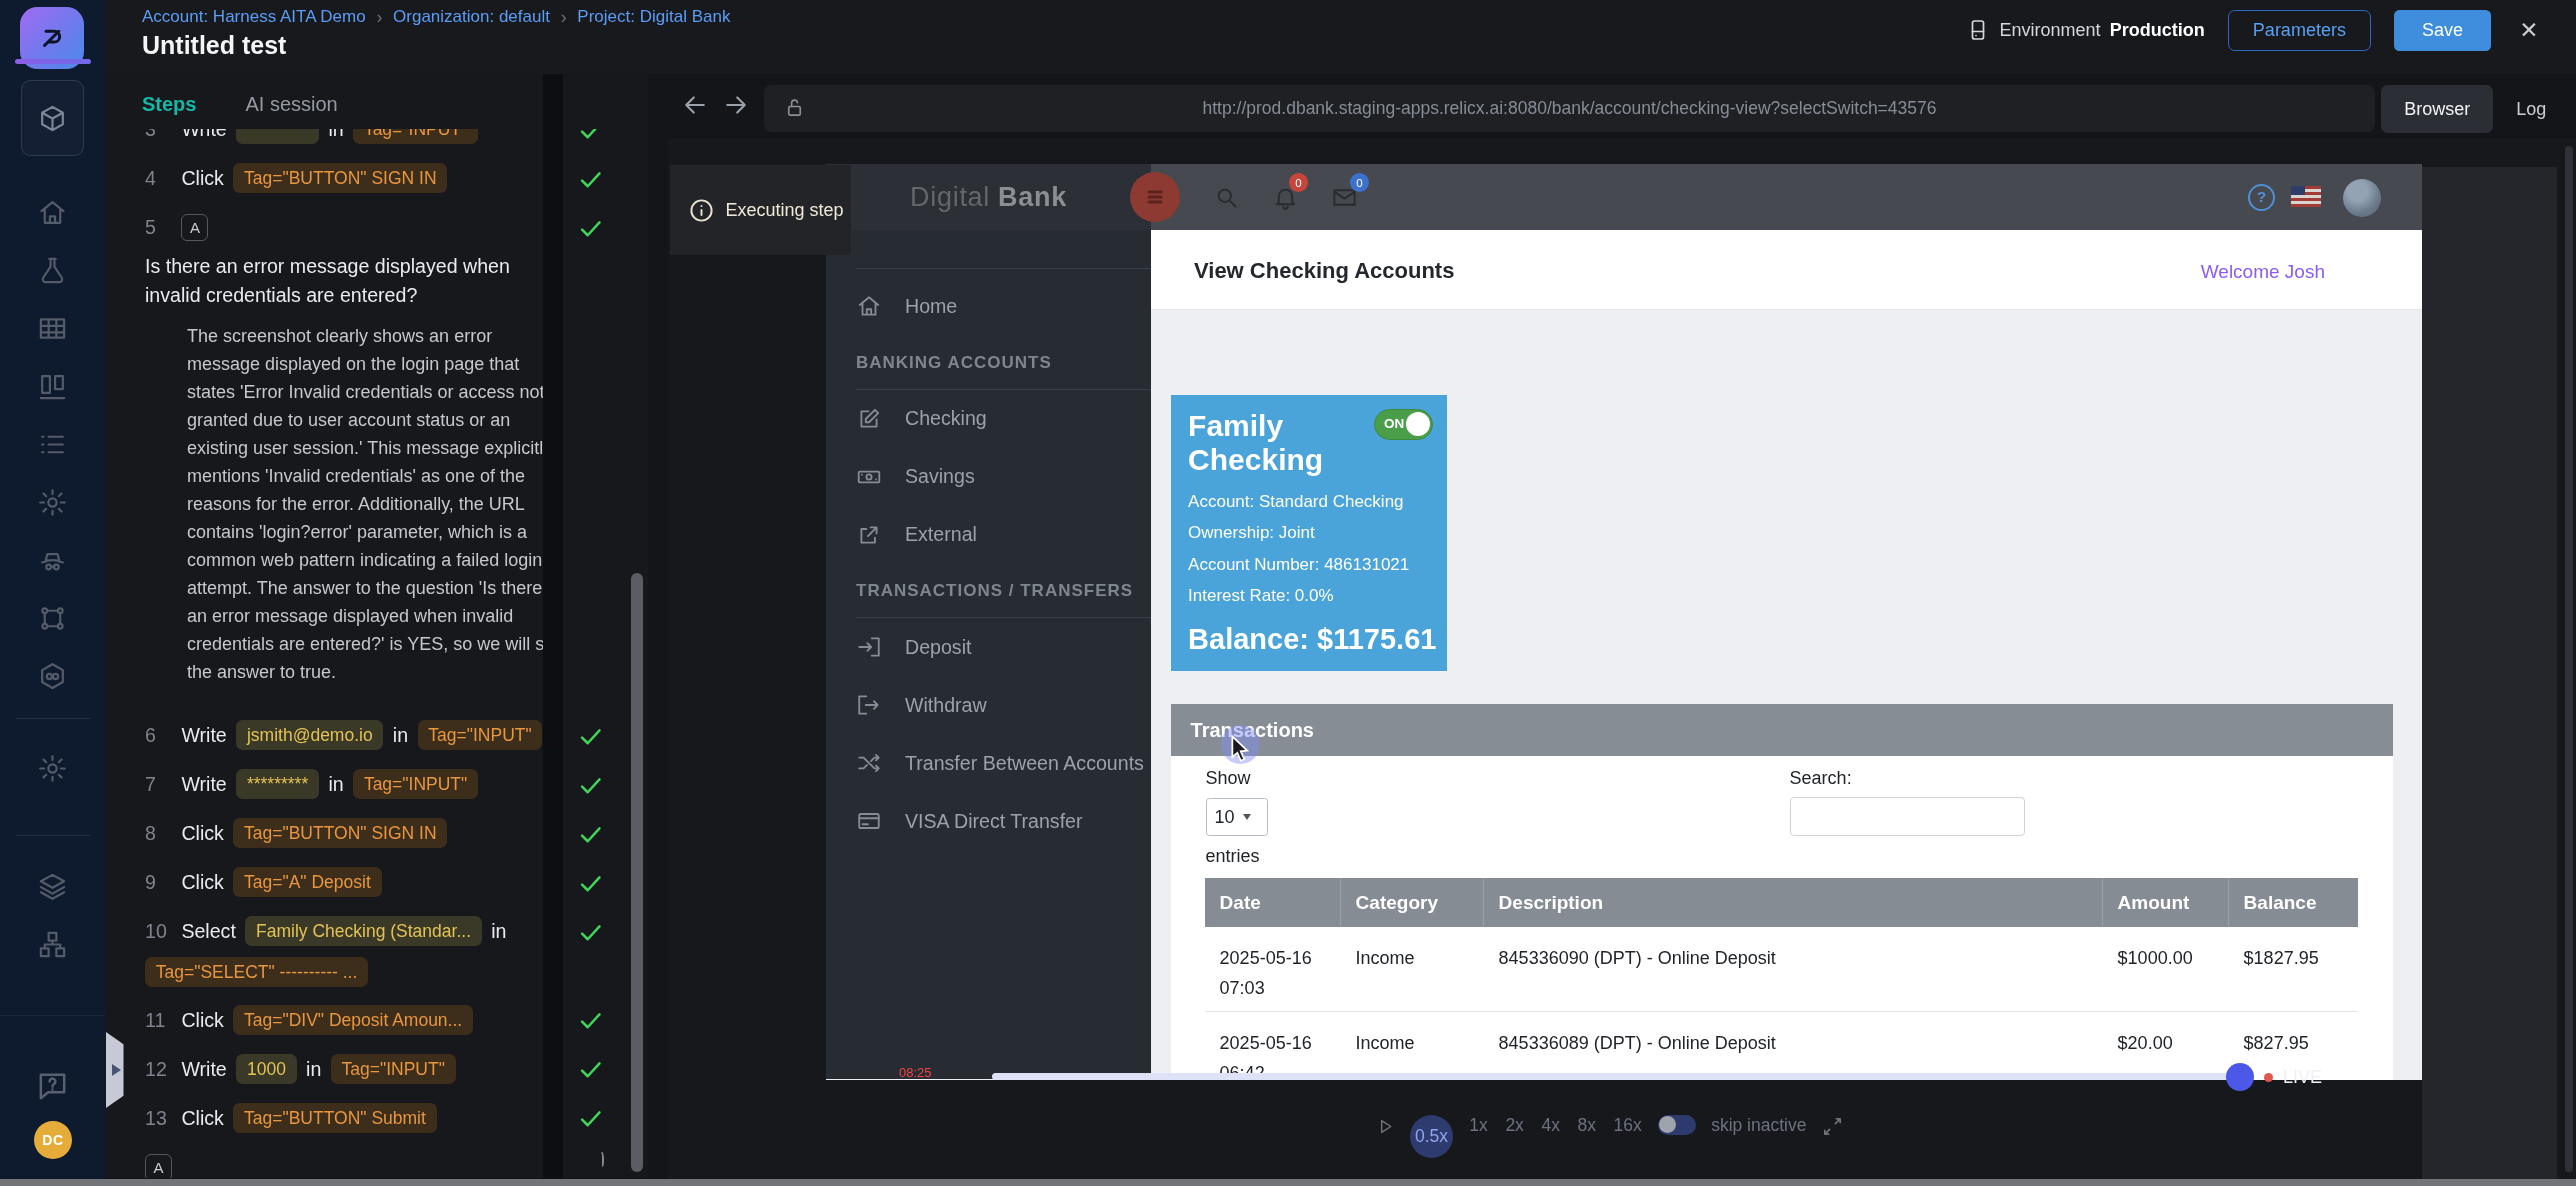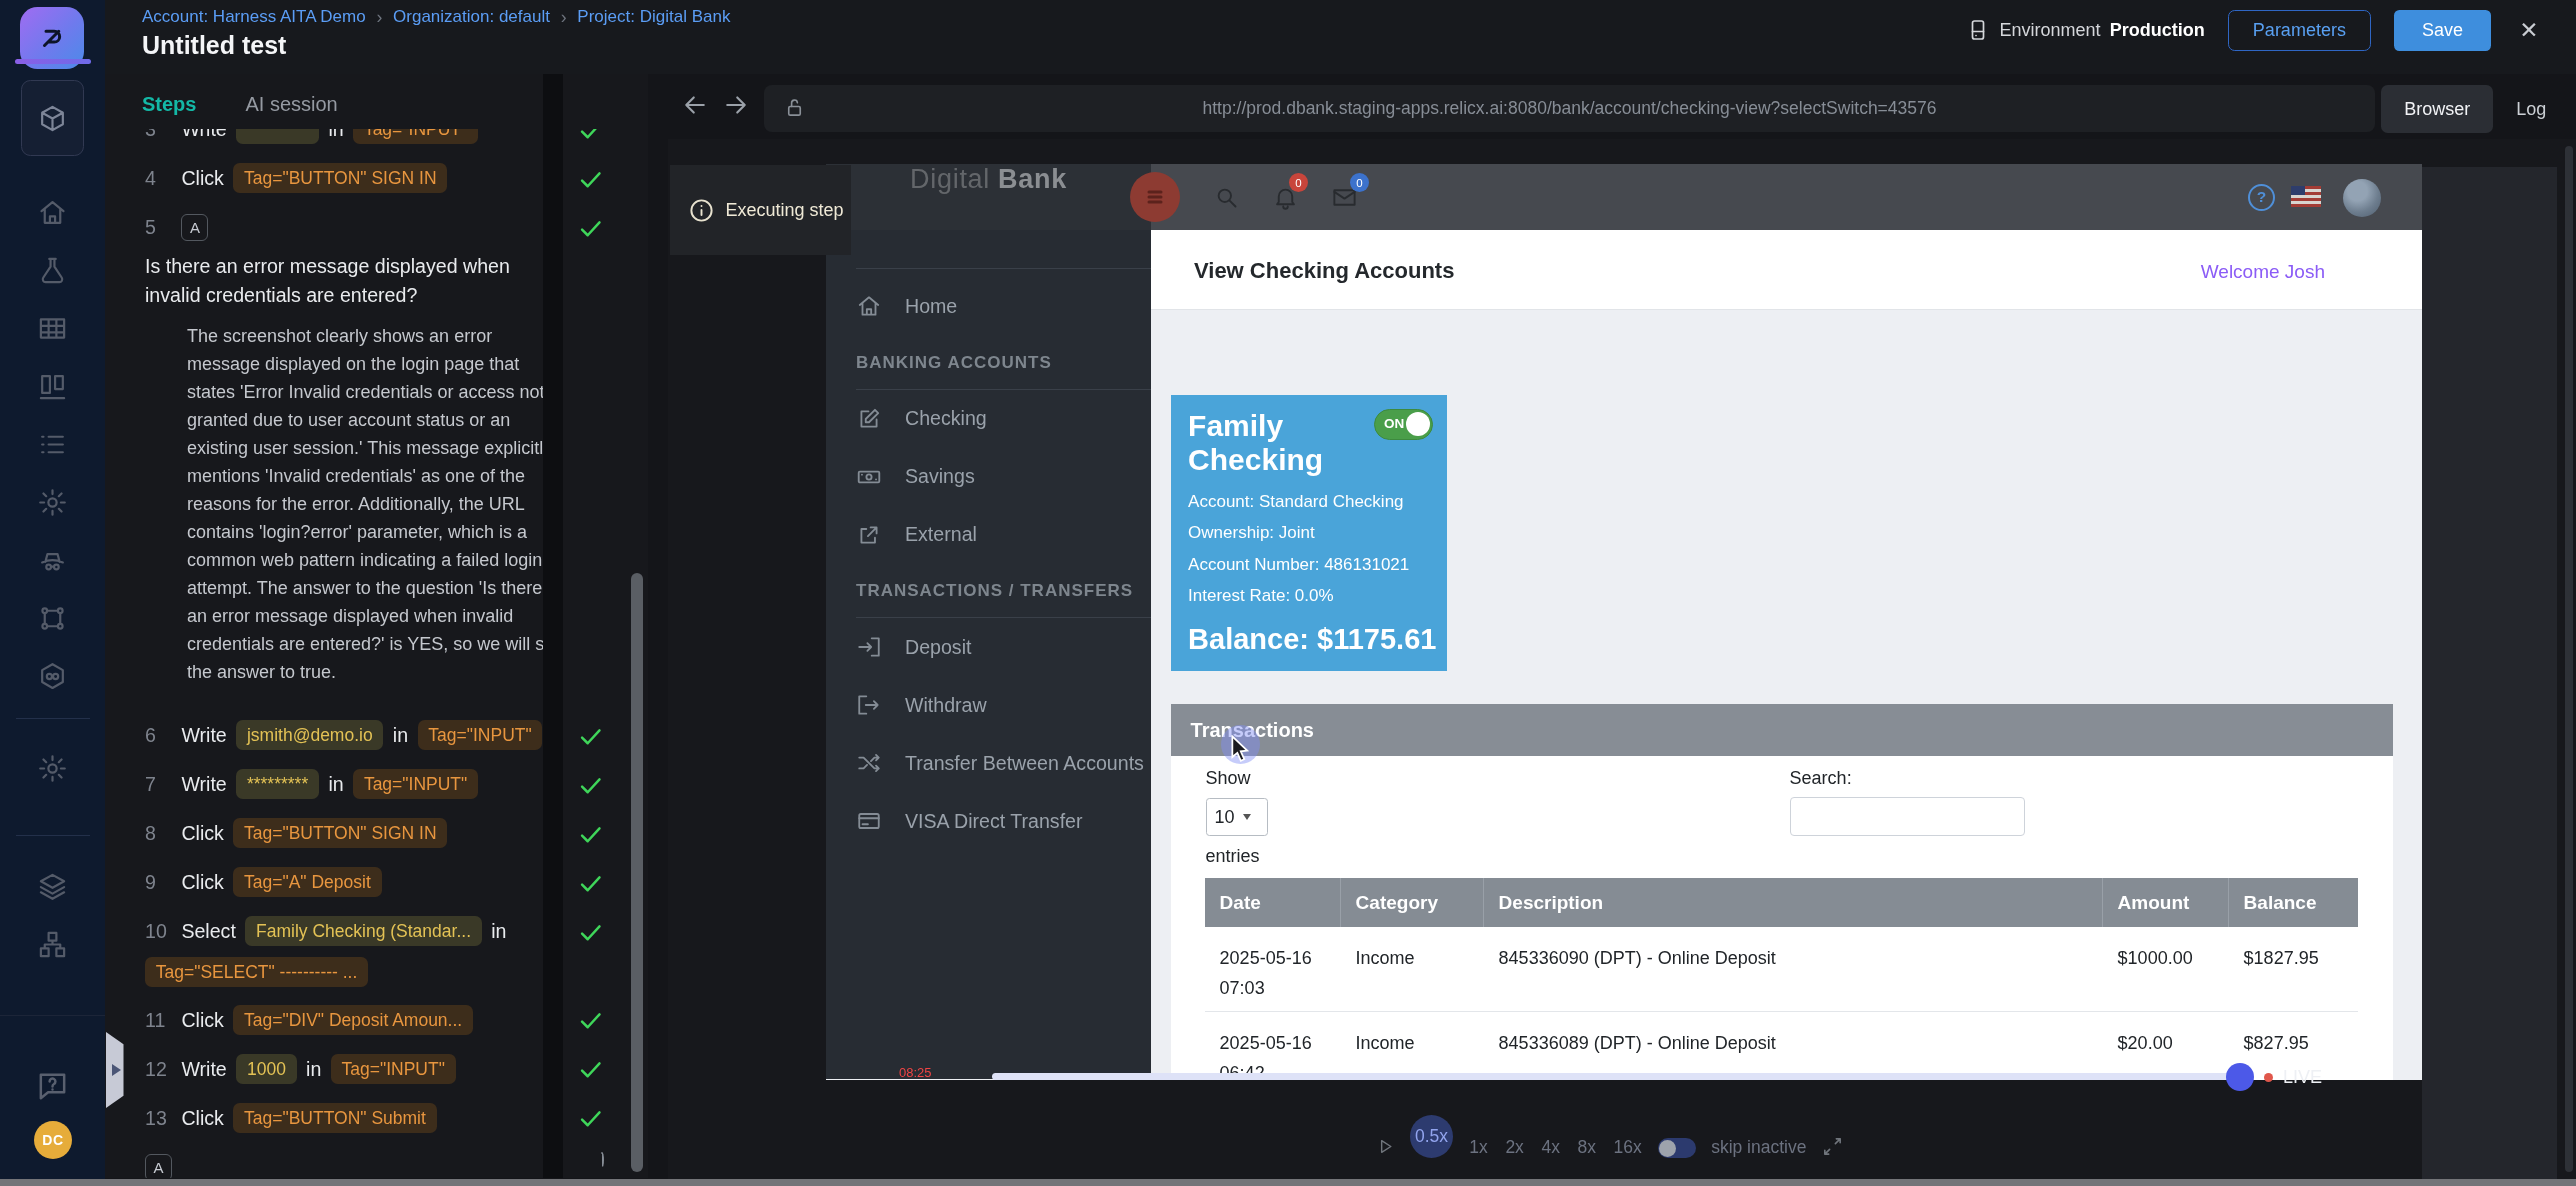--- a/index.html
+++ b/index.html
@@ -88,21 +88,21 @@
   .vp-scrollthumb{position:absolute;left:1897px;top:6.7px;width:8px;height:1026px;background:#2e3137;border-radius:4px;}
 
   
   .toast{position:absolute;left:2px;top:26px;width:181px;height:90px;background:#222428;display:flex;align-items:center;gap:11px;padding-left:17.5px;z-index:9;}
   .toast .ic{width:27px;height:27px;color:#e8e2cf;flex:none;}
   .toast-text{font-size:18px;color:#efe9d6;white-space:nowrap;}
 
   
   .app{position:absolute;left:158px;top:25px;width:1596px;height:916px;overflow:hidden;background:#edeff3;}
   .app-navbar{position:absolute;left:0;top:0;width:1596px;height:66px;background:#46494f;}
-  .brand{position:absolute;left:0;top:0;width:325px;height:66px;background:#2c3036;display:flex;align-items:flex-start;justify-content:center;
+  .brand{position:absolute;left:0;top:0;width:325px;height:66px;background:#2c3036;display:flex;align-items:center;justify-content:center;
     font-size:27px;letter-spacing:0.7px;}
   .brand .b1{color:#63666a;font-weight:300;margin-right:8px;}
   .brand .b2{color:#8b8e92;font-weight:700;}
   .menu-circle{position:absolute;left:304px;top:8px;width:50px;height:50px;border-radius:50%;background:#8d3b32;
     display:flex;align-items:center;justify-content:center;}
   .menu-circle .ic{width:24px;height:24px;color:#5c221c;}
   .menu-circle .ic svg{stroke-width:3;}
   .nb-ic{position:absolute;top:19.6px;width:27px;height:27px;color:#282b2f;}
   .nb-badge{position:absolute;top:9.4px;width:19px;height:19px;border-radius:50%;color:#fff;font-size:11.5px;
     display:flex;align-items:center;justify-content:center;}
@@ -161,21 +161,21 @@
   
   .cursor-halo{position:absolute;left:395px;top:561px;width:39px;height:39px;border-radius:50%;background:rgba(128,142,245,.45);}
   .cursor{position:absolute;left:405px;top:571px;width:23px;height:30px;}
 
   
   .pl-time{position:absolute;left:231px;top:926px;font-size:13px;color:#ef4444;}
   .pl-track{position:absolute;left:324px;top:934px;width:1243px;height:7.4px;border-radius:4px;background:#dee2f7;}
   .pl-knob{position:absolute;left:1558px;top:924px;width:28px;height:28px;border-radius:50%;background:#4c59e8;}
   .pl-dot{position:absolute;left:1596px;top:934px;width:9.4px;height:9.4px;border-radius:50%;background:#e0574b;}
   .pl-live{position:absolute;left:1615px;top:928px;font-size:18px;color:#eef0f4;}
-  .pl-controls{position:absolute;left:707px;top:976px;height:43px;display:flex;align-items:flex-end;gap:15px;color:#6c7280;font-size:17.5px;}
+  .pl-controls{position:absolute;left:707px;top:976px;height:43px;display:flex;align-items:flex-start;gap:15px;color:#6c7280;font-size:17.5px;}
   .pl-controls .play{width:20px;height:23px;color:#70757c;}
   .speed{padding:0 1.3px;}
   .speed.active{background:#2d3b6f;color:#92a4ee;border-radius:50%;width:43px;height:43px;display:flex;align-items:center;justify-content:center;padding:0;}
   .skip-toggle{width:38px;height:19.6px;border-radius:10px;background:#2c3a6e;position:relative;}
   .skip-toggle .knob{position:absolute;left:1.3px;top:1.3px;width:17px;height:17px;border-radius:50%;background:#9ea3ac;}
   .expand-ic{width:23px;height:23px;color:#70757c;}
 
   .bottom-strip{position:absolute;left:0;top:1179px;width:2576px;height:7.4px;background:#737478;}
 </style>
 </head>

